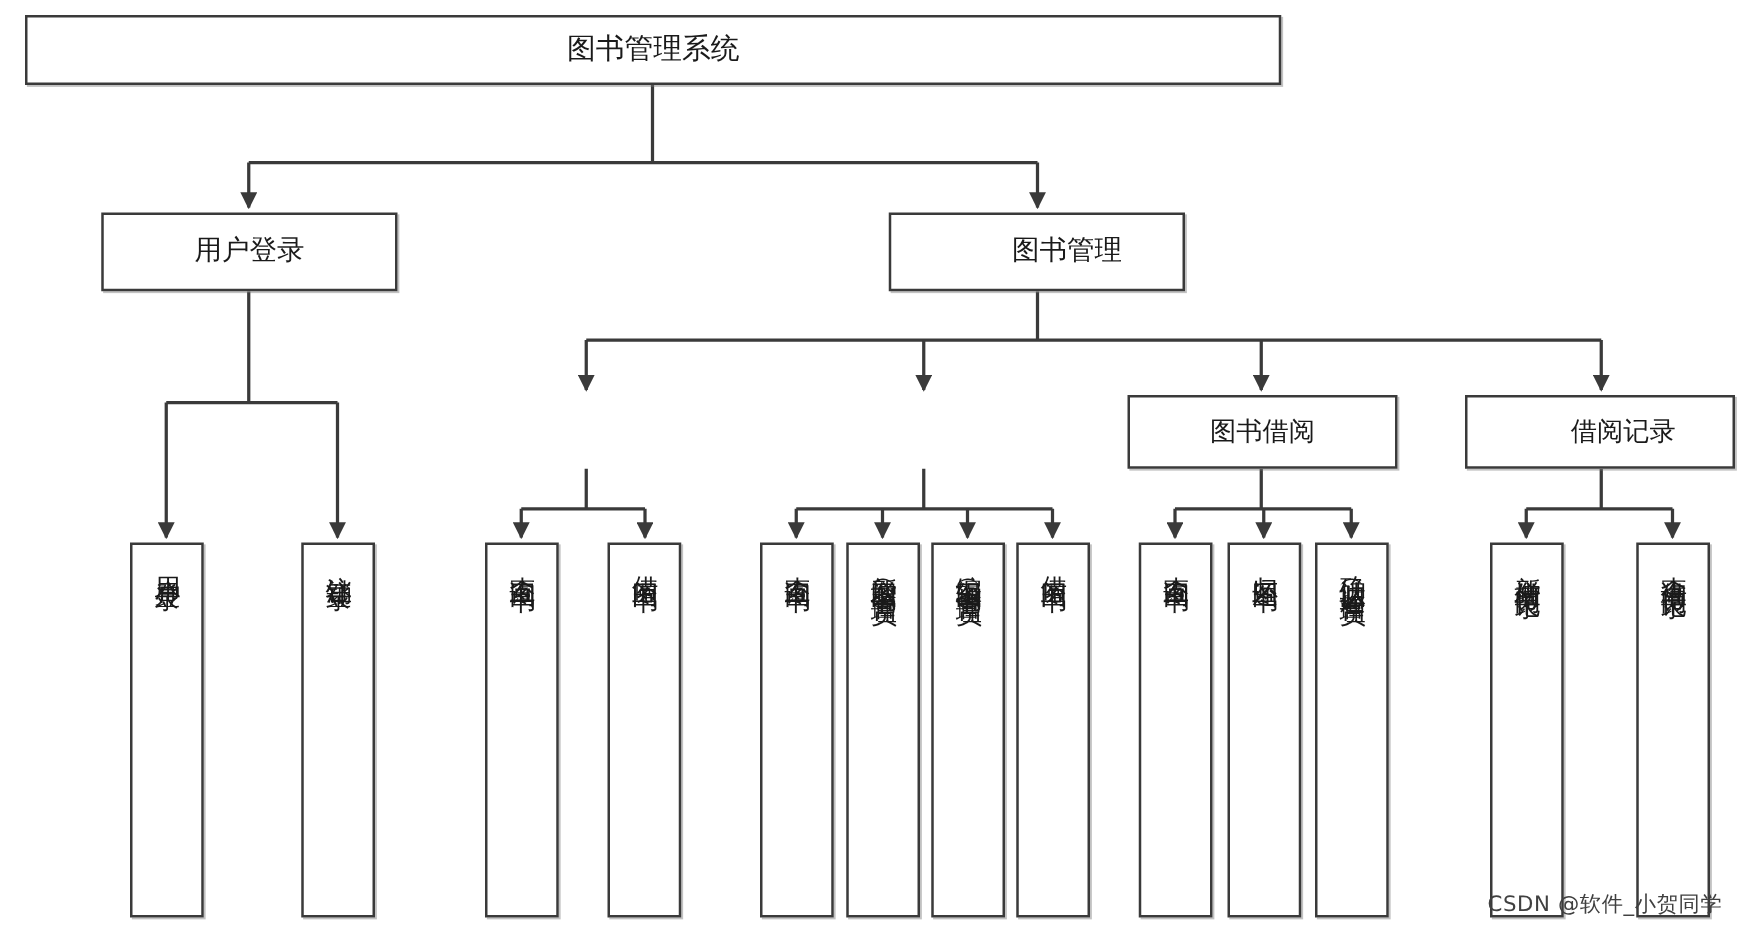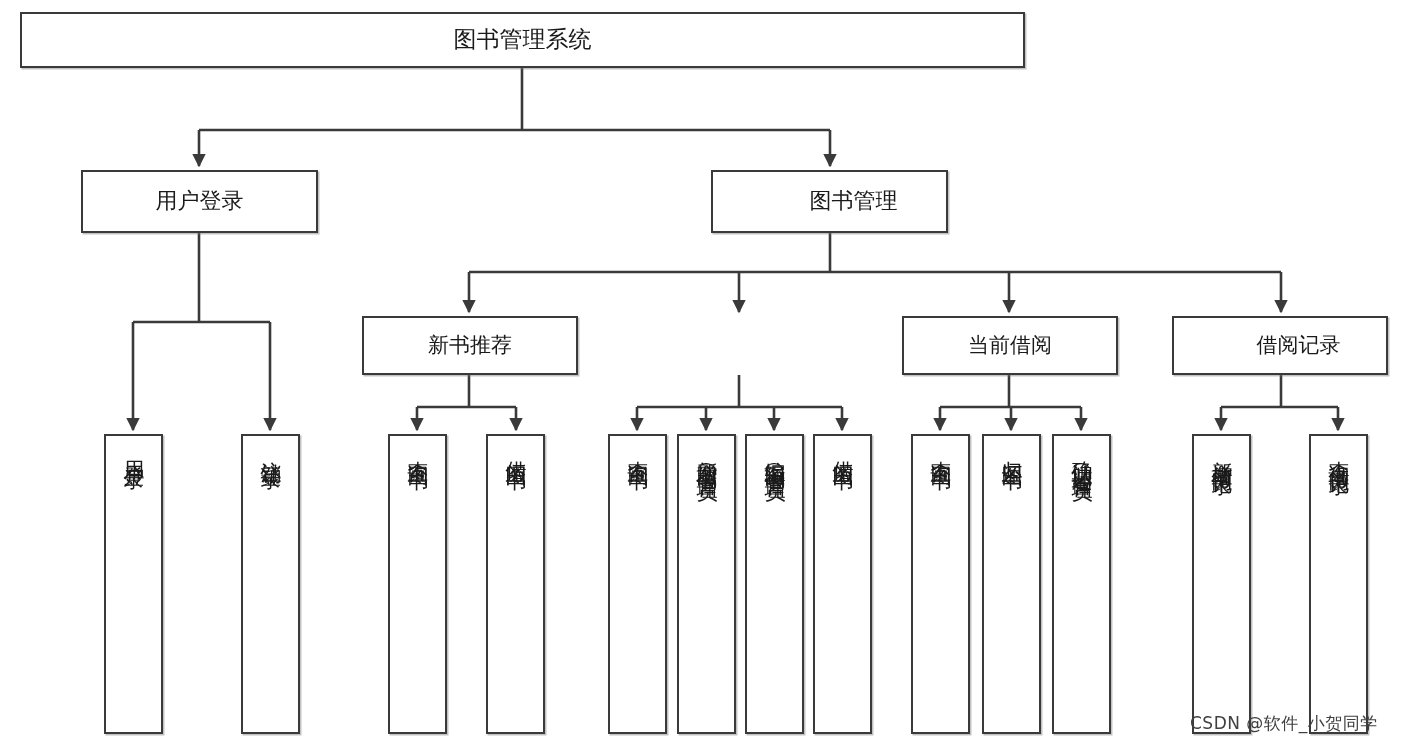--- a/index.html
+++ b/index.html
@@ -128,25 +128,22 @@
     <span class="label">图书管理系统</span>
   </div>
 
   <div class="node lvl1" style="left:81px; top:170px; width:237px; height:63px;">
     <span class="label">用户登录</span>
   </div>
   <div class="node lvl1" style="left:711px; top:170px; width:237px; height:63px;padding-left:48px;">
     <span class="label">图书管理</span>
   </div>
 
-  <div class="node lvl2" style="left:362px; top:316px; width:216px; height:59px;">
-    <span class="label">新书推荐</span>
-  </div>
   <div class="node lvl2" style="left:902px; top:316px; width:216px; height:59px;">
-    <span class="label">当前借阅</span>
+    <span class="label">图书借阅</span>
   </div>
   <div class="node lvl2" style="left:1172px; top:316px; width:216px; height:59px;padding-left:37px;">
     <span class="label">借阅记录</span>
   </div>
 
   <div class="node leaf" style="left:104px; top:434px; width:59px; height:300px;">
     <span class="label">用户登录</span>
   </div>
   <div class="node leaf" style="left:241px; top:434px; width:59px; height:300px;">
     <span class="label">注销登录</span>

